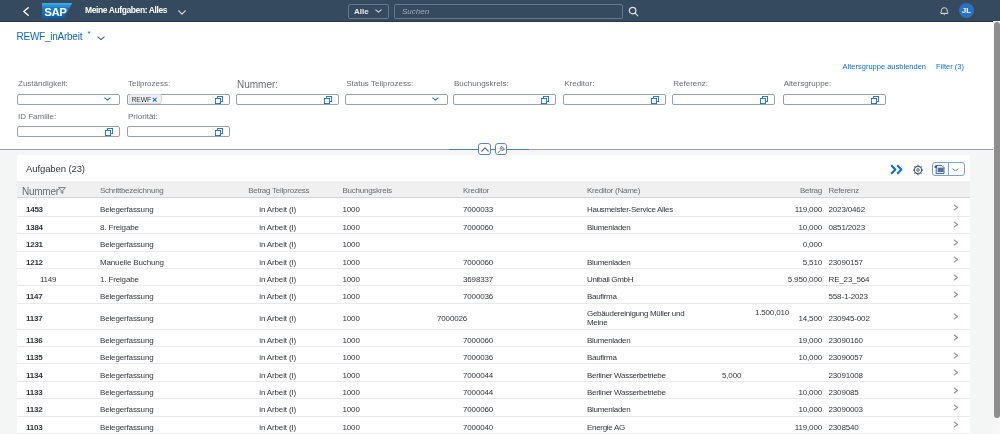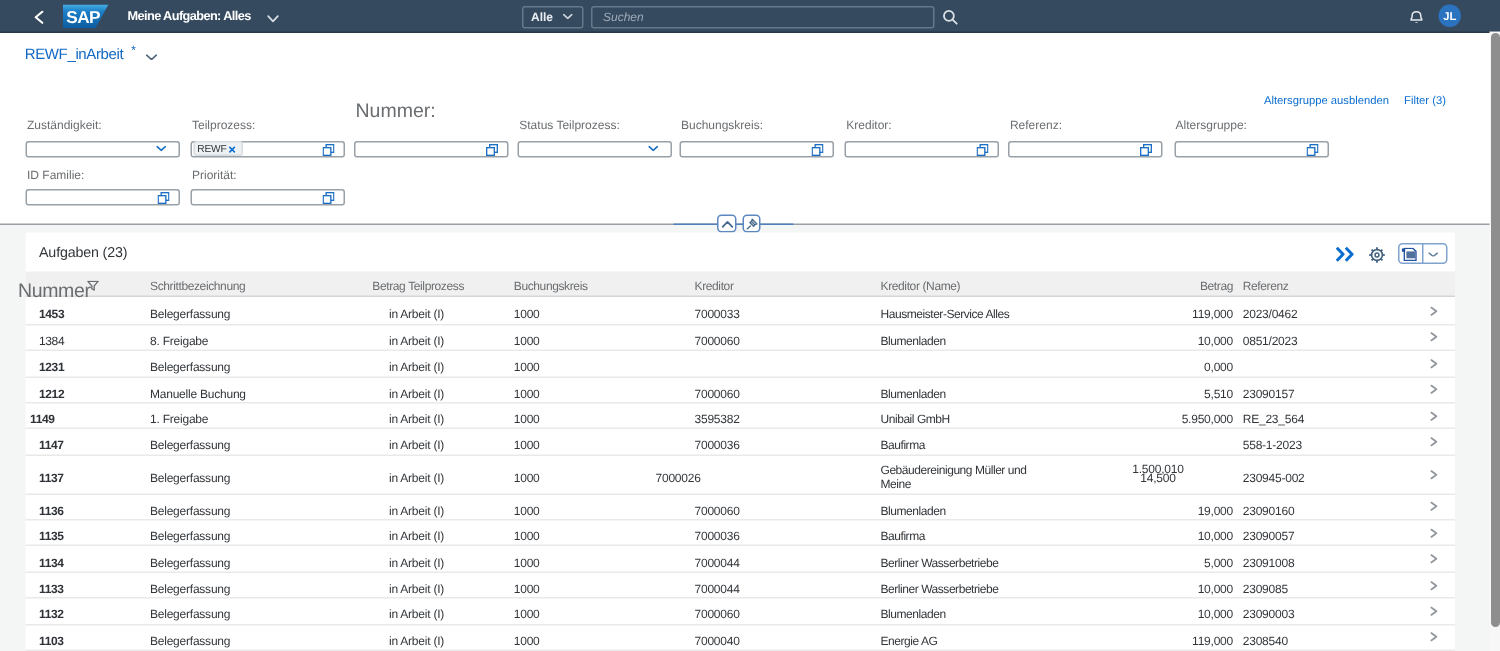--- a/index.html
+++ b/index.html
@@ -41,21 +41,21 @@
 <div class="ab" style="left:959px;top:3px;width:15px;height:15px;line-height:15px;text-align:center;font-size:7.5px;font-weight:bold;color:#fff">JL</div>
 <div class="ab" style="left:16.5px;top:31px;font-size:10px;letter-spacing:-0.25px;color:#1268c4">REWF_inArbeit</div>
 <div class="ab" style="left:87.5px;top:28.5px;font-size:8px;color:#1268c4">*</div>
 <svg style="position:absolute;left:96.5px;top:36.3px" width="8" height="4" viewBox="0 0 8 4">
     <polyline points="0.8,0.8 4.0,3.7 7.2,0.8" fill="none" stroke="#51677c" stroke-width="1.1" stroke-linecap="round" stroke-linejoin="round"></polyline>
   </svg>
 <div class="ab" style="right:74px;top:62px;font-size:7.5px;color:#0a6ed1">Altersgruppe ausblenden</div>
 <div class="ab" style="right:36px;top:62px;font-size:7.5px;color:#0a6ed1">Filter (3)</div>
 <div class="ab" style="left:18.0px;top:79px;font-size:8px;color:#6a6d70">Zuständigkeit:</div>
 <div class="ab" style="left:128.0px;top:79px;font-size:8px;color:#6a6d70">Teilprozess:</div>
-<div class="ab" style="left:237.0px;top:66px;font-size:13px;color:#6a6d70">Nummer:</div>
+<div class="ab" style="left:237.0px;top:79px;font-size:10px;color:#6a6d70">Nummer:</div>
 <div class="ab" style="left:346.2px;top:79px;font-size:8px;color:#6a6d70">Status Teilprozess:</div>
 <div class="ab" style="left:454.0px;top:79px;font-size:8px;color:#6a6d70">Buchungskreis:</div>
 <div class="ab" style="left:564.2px;top:79px;font-size:8px;color:#6a6d70">Kreditor:</div>
 <div class="ab" style="left:673.3px;top:79px;font-size:8px;color:#6a6d70">Referenz:</div>
 <div class="ab" style="left:783.7px;top:79px;font-size:8px;color:#6a6d70">Altersgruppe:</div>
 <div class="ab" style="left:17.0px;top:93.5px;width:101.0px;height:9.5px;background:#fff;border:1px solid #98a0a8;border-radius:2px"></div>
 <svg style="position:absolute;left:104.2px;top:97.3px" width="7" height="4" viewBox="0 0 7 4">
     <polyline points="0.8,0.8 3.5,3.2 6.2,0.8" fill="none" stroke="#1d6fc4" stroke-width="1.1" stroke-linecap="round" stroke-linejoin="round"></polyline>
   </svg>
 <div class="ab" style="left:127.0px;top:93.5px;width:101.0px;height:9.5px;background:#fff;border:1px solid #98a0a8;border-radius:2px"></div>
@@ -147,21 +147,21 @@
 <div class="ab" style="left:947.5px;top:162px;width:1px;height:13.5px;background:#7fa3cd"></div>
 <svg class="ab" style="left:934.3px;top:164.6px" width="11" height="10" viewBox="0 0 11 10">
     <path d="M2.2 0.6 L8 0.6 L10 2.6 L10 8.6 L2.2 8.6 Z" fill="none" stroke="#2456a4" stroke-width="0.9"></path>
     <polygon points="0.6,0.6 2.8,0.6 2.8,2.8 0.6,2.8" fill="#1d4e9c"></polygon>
     <rect x="3.6" y="2.6" width="6" height="4.6" fill="#50719e"></rect>
   </svg>
 <svg style="position:absolute;left:952.3px;top:167.6px" width="7" height="3" viewBox="0 0 7 3">
     <polyline points="0.8,0.8 3.5,3.0 6.2,0.8" fill="none" stroke="#607e99" stroke-width="1.0" stroke-linecap="round" stroke-linejoin="round"></polyline>
   </svg>
 <div class="ab" style="left:17px;top:180.5px;width:953px;height:16.7px;background:#f0f0f0;border-bottom:1px solid #d2d5d8"></div>
-<div class="ab" style="left:12px;top:185.6px;font-size:13px;letter-spacing:-0.25px;color:#6a6d70">Nummer</div>
+<div class="ab" style="left:22px;top:185.6px;font-size:10px;letter-spacing:-0.25px;color:#6a6d70">Nummer</div>
 <svg class="ab" style="left:57.5px;top:187px" width="8" height="7" viewBox="0 0 8 7">
     <path d="M0.6 0.6 h6.8 l-2.6 3 v2.8 l-1.6 -0.9 v-1.9 Z" fill="none" stroke="#6a6d70" stroke-width="0.9" stroke-linejoin="round"></path>
   </svg>
 <div class="ab" style="left:100.0px;top:185.6px;font-size:8px;letter-spacing:-0.25px;color:#6a6d70">Schrittbezeichnung</div>
 <div class="ab" style="left:248.2px;top:185.6px;font-size:8px;letter-spacing:-0.25px;color:#6a6d70">Betrag Teilprozess</div>
 <div class="ab" style="left:342.5px;top:185.6px;font-size:8px;letter-spacing:-0.25px;color:#6a6d70">Buchungskreis</div>
 <div class="ab" style="left:463.0px;top:185.6px;font-size:8px;letter-spacing:-0.25px;color:#6a6d70">Kreditor</div>
 <div class="ab" style="left:587.0px;top:185.6px;font-size:8px;letter-spacing:-0.25px;color:#6a6d70">Kreditor (Name)</div>
 <div class="ab" style="left:828.5px;top:185.6px;font-size:8px;letter-spacing:-0.25px;color:#6a6d70">Referenz</div>
 <div class="ab" style="left:722px;top:185.6px;width:100px;font-size:8px;letter-spacing:-0.25px;color:#6a6d70;text-align:right">Betrag</div>
@@ -170,21 +170,21 @@
 <div class="ab" style="left:259.3px;top:205.3px;font-size:8px;letter-spacing:-0.15px;color:#32363a">in Arbeit (I)</div>
 <div class="ab" style="left:342.5px;top:205.3px;font-size:8px;letter-spacing:-0.15px;color:#32363a">1000</div>
 <div class="ab" style="left:463px;top:205.3px;font-size:8px;letter-spacing:-0.15px;color:#32363a">7000033</div>
 <div class="ab" style="left:587px;top:205.3px;font-size:8px;letter-spacing:-0.3px;color:#32363a">Hausmeister-Service Alles</div>
 <div class="ab" style="left:722px;top:205.3px;width:100px;font-size:8px;letter-spacing:-0.15px;color:#32363a;text-align:right">119,000</div>
 <div class="ab" style="left:828.5px;top:205.3px;font-size:8px;letter-spacing:-0.15px;color:#32363a">2023/0462</div>
 <svg class="ab" style="left:953.3px;top:203.9px" width="6" height="7" viewBox="0 0 6 7">
     <polyline points="1.2,1.0 4.6,3.5 1.2,6.0" fill="none" stroke="#90959c" stroke-width="1.1" stroke-linecap="round" stroke-linejoin="round"></polyline>
   </svg>
 <div class="ab" style="left:17px;top:215.6px;width:953px;height:1px;background:#e9e9e9"></div>
-<div class="ab" style="left:26px;top:222.7px;font-size:8px;font-weight:normal;color:#2f3338;letter-spacing:-0.25px">1384</div>
+<div class="ab" style="left:26px;top:222.7px;font-size:8px;font-weight:bold;color:#2f3338;letter-spacing:-0.25px">1384</div>
 <div class="ab" style="left:100px;top:222.7px;font-size:8px;letter-spacing:-0.15px;color:#32363a">8. Freigabe</div>
 <div class="ab" style="left:259.3px;top:222.7px;font-size:8px;letter-spacing:-0.15px;color:#32363a">in Arbeit (I)</div>
 <div class="ab" style="left:342.5px;top:222.7px;font-size:8px;letter-spacing:-0.15px;color:#32363a">1000</div>
 <div class="ab" style="left:463px;top:222.7px;font-size:8px;letter-spacing:-0.15px;color:#32363a">7000060</div>
 <div class="ab" style="left:587px;top:222.7px;font-size:8px;letter-spacing:-0.3px;color:#32363a">Blumenladen</div>
 <div class="ab" style="left:722px;top:222.7px;width:100px;font-size:8px;letter-spacing:-0.15px;color:#32363a;text-align:right">10,000</div>
 <div class="ab" style="left:828.5px;top:222.7px;font-size:8px;letter-spacing:-0.15px;color:#32363a">0851/2023</div>
 <svg class="ab" style="left:953.3px;top:221.3px" width="6" height="7" viewBox="0 0 6 7">
     <polyline points="1.2,1.0 4.6,3.5 1.2,6.0" fill="none" stroke="#90959c" stroke-width="1.1" stroke-linecap="round" stroke-linejoin="round"></polyline>
   </svg>
@@ -203,25 +203,25 @@
 <div class="ab" style="left:259.3px;top:257.6px;font-size:8px;letter-spacing:-0.15px;color:#32363a">in Arbeit (I)</div>
 <div class="ab" style="left:342.5px;top:257.6px;font-size:8px;letter-spacing:-0.15px;color:#32363a">1000</div>
 <div class="ab" style="left:463px;top:257.6px;font-size:8px;letter-spacing:-0.15px;color:#32363a">7000060</div>
 <div class="ab" style="left:587px;top:257.6px;font-size:8px;letter-spacing:-0.3px;color:#32363a">Blumenladen</div>
 <div class="ab" style="left:722px;top:257.6px;width:100px;font-size:8px;letter-spacing:-0.15px;color:#32363a;text-align:right">5,510</div>
 <div class="ab" style="left:828.5px;top:257.6px;font-size:8px;letter-spacing:-0.15px;color:#32363a">23090157</div>
 <svg class="ab" style="left:953.3px;top:256.2px" width="6" height="7" viewBox="0 0 6 7">
     <polyline points="1.2,1.0 4.6,3.5 1.2,6.0" fill="none" stroke="#90959c" stroke-width="1.1" stroke-linecap="round" stroke-linejoin="round"></polyline>
   </svg>
 <div class="ab" style="left:17px;top:267.9px;width:953px;height:1px;background:#e9e9e9"></div>
-<div class="ab" style="left:20px;top:275.0px;font-size:8px;font-weight:bold;color:#2f3338;letter-spacing:-0.25px">1149</div>
+<div class="ab" style="left:40px;top:275.0px;font-size:8px;font-weight:normal;color:#2f3338;letter-spacing:-0.25px">1149</div>
 <div class="ab" style="left:100px;top:275.0px;font-size:8px;letter-spacing:-0.15px;color:#32363a">1. Freigabe</div>
 <div class="ab" style="left:259.3px;top:275.0px;font-size:8px;letter-spacing:-0.15px;color:#32363a">in Arbeit (I)</div>
 <div class="ab" style="left:342.5px;top:275.0px;font-size:8px;letter-spacing:-0.15px;color:#32363a">1000</div>
-<div class="ab" style="left:463px;top:275.0px;font-size:8px;letter-spacing:-0.15px;color:#32363a">3595382</div>
+<div class="ab" style="left:463px;top:275.0px;font-size:8px;letter-spacing:-0.15px;color:#32363a">3698337</div>
 <div class="ab" style="left:587px;top:275.0px;font-size:8px;letter-spacing:-0.3px;color:#32363a">Unibail GmbH</div>
 <div class="ab" style="left:722px;top:275.0px;width:100px;font-size:8px;letter-spacing:-0.15px;color:#32363a;text-align:right">5.950,000</div>
 <div class="ab" style="left:828.5px;top:275.0px;font-size:8px;letter-spacing:-0.15px;color:#32363a">RE_23_564</div>
 <svg class="ab" style="left:953.3px;top:273.6px" width="6" height="7" viewBox="0 0 6 7">
     <polyline points="1.2,1.0 4.6,3.5 1.2,6.0" fill="none" stroke="#90959c" stroke-width="1.1" stroke-linecap="round" stroke-linejoin="round"></polyline>
   </svg>
 <div class="ab" style="left:17px;top:285.3px;width:953px;height:1px;background:#e9e9e9"></div>
 <div class="ab" style="left:26px;top:292.4px;font-size:8px;font-weight:bold;color:#2f3338;letter-spacing:-0.25px">1147</div>
 <div class="ab" style="left:100px;top:292.4px;font-size:8px;letter-spacing:-0.15px;color:#32363a">Belegerfassung</div>
 <div class="ab" style="left:259.3px;top:292.4px;font-size:8px;letter-spacing:-0.15px;color:#32363a">in Arbeit (I)</div>
@@ -234,21 +234,21 @@
     <polyline points="1.2,1.0 4.6,3.5 1.2,6.0" fill="none" stroke="#90959c" stroke-width="1.1" stroke-linecap="round" stroke-linejoin="round"></polyline>
   </svg>
 <div class="ab" style="left:17px;top:302.7px;width:953px;height:1px;background:#e9e9e9"></div>
 <div class="ab" style="left:26px;top:314.0px;font-size:8px;font-weight:bold;color:#2f3338;letter-spacing:-0.25px">1137</div>
 <div class="ab" style="left:100px;top:314.0px;font-size:8px;letter-spacing:-0.15px;color:#32363a">Belegerfassung</div>
 <div class="ab" style="left:259.3px;top:314.0px;font-size:8px;letter-spacing:-0.15px;color:#32363a">in Arbeit (I)</div>
 <div class="ab" style="left:342.5px;top:314.0px;font-size:8px;letter-spacing:-0.15px;color:#32363a">1000</div>
 <div class="ab" style="left:437px;top:314.0px;font-size:8px;letter-spacing:-0.15px;color:#32363a">7000026</div>
 <div class="ab" style="left:587px;top:309.0px;font-size:8px;letter-spacing:-0.3px;color:#32363a">Gebäudereinigung Müller und</div>
 <div class="ab" style="left:587px;top:318.2px;font-size:8px;letter-spacing:-0.3px;color:#32363a">Meine</div>
-<div class="ab" style="left:722px;top:314.0px;width:100px;font-size:8px;letter-spacing:-0.15px;color:#32363a;text-align:center">14,500</div>
+<div class="ab" style="left:722px;top:314.0px;width:100px;font-size:8px;letter-spacing:-0.15px;color:#32363a;text-align:right">14,500</div>
 <div class="ab" style="left:828.5px;top:314.0px;font-size:8px;letter-spacing:-0.15px;color:#32363a">230945-002</div>
 <svg class="ab" style="left:953.3px;top:312.6px" width="6" height="7" viewBox="0 0 6 7">
     <polyline points="1.2,1.0 4.6,3.5 1.2,6.0" fill="none" stroke="#90959c" stroke-width="1.1" stroke-linecap="round" stroke-linejoin="round"></polyline>
   </svg>
 <div class="ab" style="left:17px;top:328.5px;width:953px;height:1px;background:#e9e9e9"></div>
 <div class="ab" style="left:26px;top:335.6px;font-size:8px;font-weight:bold;color:#2f3338;letter-spacing:-0.25px">1136</div>
 <div class="ab" style="left:100px;top:335.6px;font-size:8px;letter-spacing:-0.15px;color:#32363a">Belegerfassung</div>
 <div class="ab" style="left:259.3px;top:335.6px;font-size:8px;letter-spacing:-0.15px;color:#32363a">in Arbeit (I)</div>
 <div class="ab" style="left:342.5px;top:335.6px;font-size:8px;letter-spacing:-0.15px;color:#32363a">1000</div>
 <div class="ab" style="left:463px;top:335.6px;font-size:8px;letter-spacing:-0.15px;color:#32363a">7000060</div>
@@ -270,21 +270,21 @@
 <svg class="ab" style="left:953.3px;top:351.7px" width="6" height="7" viewBox="0 0 6 7">
     <polyline points="1.2,1.0 4.6,3.5 1.2,6.0" fill="none" stroke="#90959c" stroke-width="1.1" stroke-linecap="round" stroke-linejoin="round"></polyline>
   </svg>
 <div class="ab" style="left:17px;top:363.4px;width:953px;height:1px;background:#e9e9e9"></div>
 <div class="ab" style="left:26px;top:370.5px;font-size:8px;font-weight:bold;color:#2f3338;letter-spacing:-0.25px">1134</div>
 <div class="ab" style="left:100px;top:370.5px;font-size:8px;letter-spacing:-0.15px;color:#32363a">Belegerfassung</div>
 <div class="ab" style="left:259.3px;top:370.5px;font-size:8px;letter-spacing:-0.15px;color:#32363a">in Arbeit (I)</div>
 <div class="ab" style="left:342.5px;top:370.5px;font-size:8px;letter-spacing:-0.15px;color:#32363a">1000</div>
 <div class="ab" style="left:463px;top:370.5px;font-size:8px;letter-spacing:-0.15px;color:#32363a">7000044</div>
 <div class="ab" style="left:587px;top:370.5px;font-size:8px;letter-spacing:-0.3px;color:#32363a">Berliner Wasserbetriebe</div>
-<div class="ab" style="left:722px;top:370.5px;width:100px;font-size:8px;letter-spacing:-0.15px;color:#32363a;text-align:right">5,000</div>
+<div class="ab" style="left:722px;top:370.5px;width:100px;font-size:8px;letter-spacing:-0.15px;color:#32363a;text-align:left">5,000</div>
 <div class="ab" style="left:828.5px;top:370.5px;font-size:8px;letter-spacing:-0.15px;color:#32363a">23091008</div>
 <svg class="ab" style="left:953.3px;top:369.1px" width="6" height="7" viewBox="0 0 6 7">
     <polyline points="1.2,1.0 4.6,3.5 1.2,6.0" fill="none" stroke="#90959c" stroke-width="1.1" stroke-linecap="round" stroke-linejoin="round"></polyline>
   </svg>
 <div class="ab" style="left:17px;top:380.8px;width:953px;height:1px;background:#e9e9e9"></div>
 <div class="ab" style="left:26px;top:387.9px;font-size:8px;font-weight:bold;color:#2f3338;letter-spacing:-0.25px">1133</div>
 <div class="ab" style="left:100px;top:387.9px;font-size:8px;letter-spacing:-0.15px;color:#32363a">Belegerfassung</div>
 <div class="ab" style="left:259.3px;top:387.9px;font-size:8px;letter-spacing:-0.15px;color:#32363a">in Arbeit (I)</div>
 <div class="ab" style="left:342.5px;top:387.9px;font-size:8px;letter-spacing:-0.15px;color:#32363a">1000</div>
 <div class="ab" style="left:463px;top:387.9px;font-size:8px;letter-spacing:-0.15px;color:#32363a">7000044</div>

